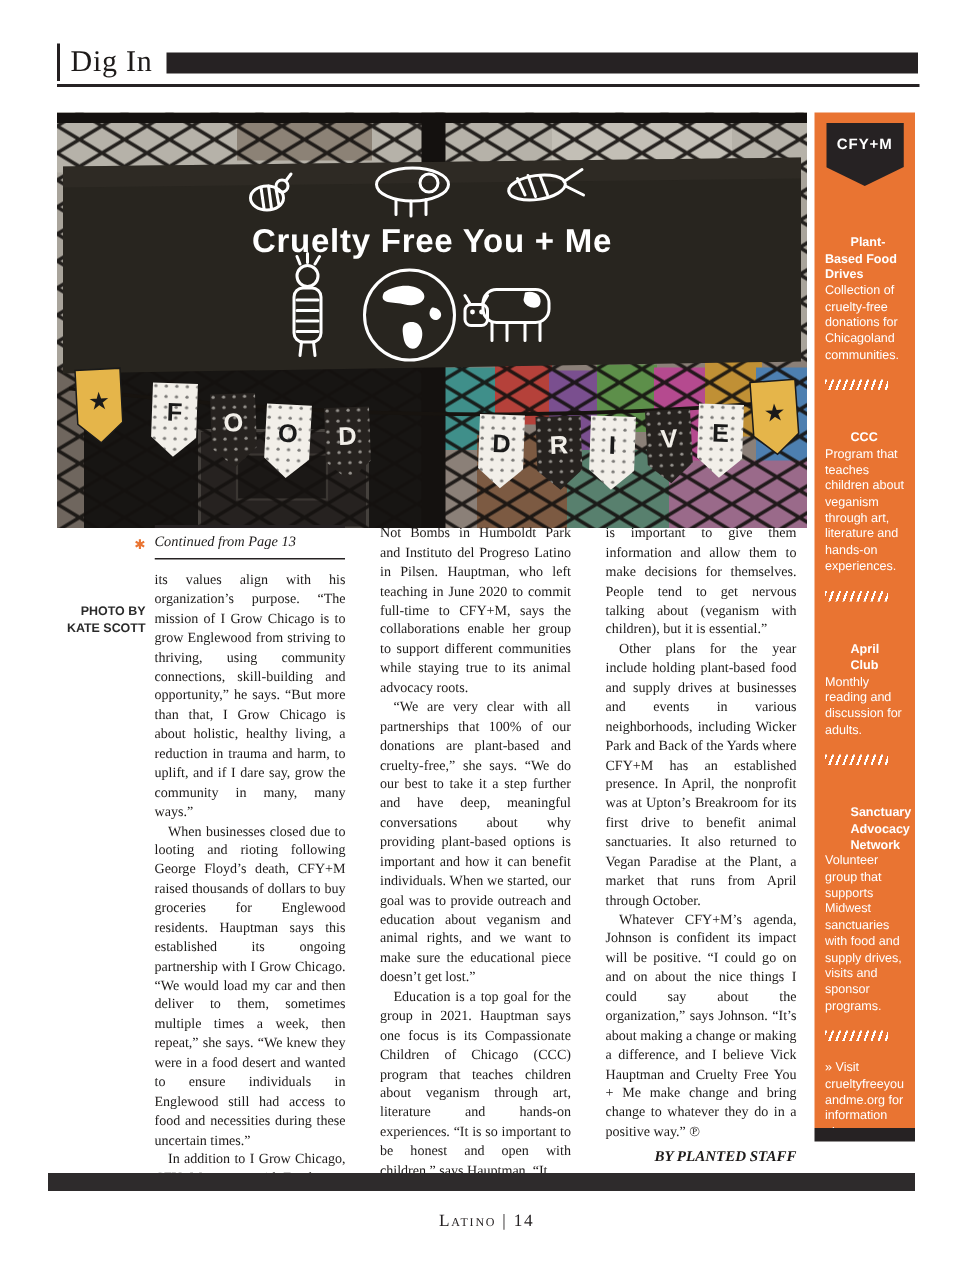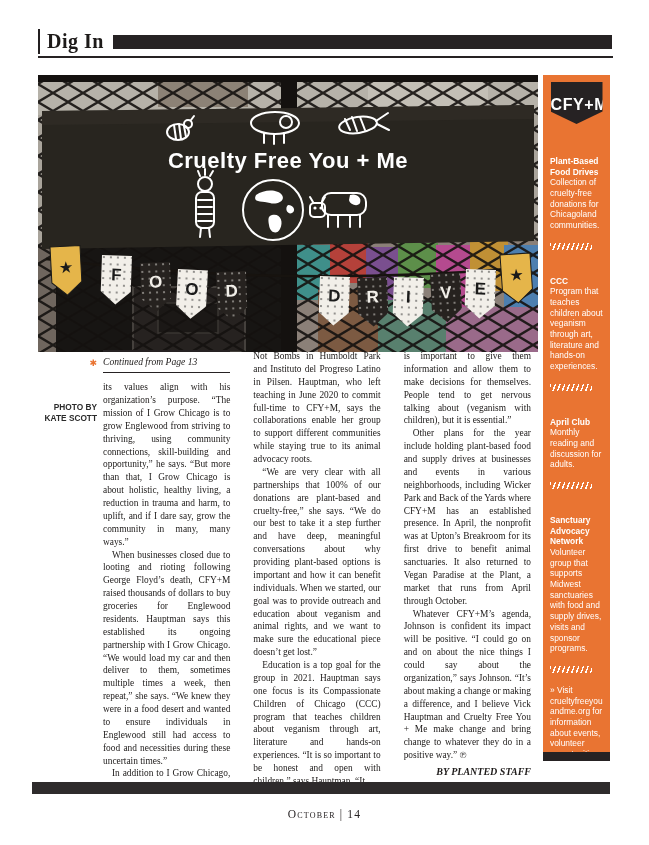--- a/index.html
+++ b/index.html
@@ -3,21 +3,21 @@
 <meta charset="utf-8">
 <style>
   * { margin:0; padding:0; box-sizing:border-box; }
   html,body { background:#ffffff; }
   .page { position:relative; width:649px; height:845px; background:#fff; overflow:hidden;
           font-family:"Liberation Serif", serif; color:#1d1a19; }
 
   
   .header { position:absolute; left:38px; top:28px; width:574px; height:26px; display:flex; align-items:center; }
   .header .vrule { width:2px; height:25px; background:#231f20; margin-right:7px; }
-  .header .section-title { font-size:20px; font-weight:bold; letter-spacing:.5px; padding-right:9px; white-space:nowrap; }
+  .header .section-title { font-size:20px; font-weight:normal; letter-spacing:.5px; padding-right:9px; white-space:nowrap; }
   .header .hbar { flex:1; height:14px; background:#262223; margin-top:2px; }
   .header-rule { position:absolute; left:38px; top:56px; width:575px; height:2px; background:#262223; }
 
   
   .photo { position:absolute; left:38px; top:75px; width:500px; height:277px;text-align:center; }
   .photo svg { display:block; }
 
   
   .caption { position:absolute; left:36px; top:358px; width:61px; text-align:right;
              font-family:"Liberation Sans", sans-serif; font-size:8.3px; line-height:1.32; color:#2a2a2a; }
@@ -32,24 +32,24 @@
   .col p.noindent { text-indent:0; }
   .continued { border-top:2px solid #262223; border-bottom:1px solid #262223;
                font-style:italic; font-size:9.6px; padding:3px 0 4px; margin-bottom:8px; text-align:left; }
   .byline { margin-top:3px; text-align:right; font-style:italic; font-weight:bold; font-size:10px; line-height:1.45; text-indent:0; }
 
   
   .sidebar { position:absolute; left:543px; top:75px; width:67px; height:677px; background:#e97432;
              font-family:"Liberation Sans", sans-serif; color:#fff; }
   .ribbon { width:52px; margin:7px auto 0; height:42px; background:#262223; text-align:center;
             clip-path:polygon(0 0,100% 0,100% 70%,50% 100%,0 70%); }
-  .ribbon span { display:inline-block; padding-top:14px; font-weight:bold; font-size:16px; letter-spacing:.6px; }
+  .ribbon span { display:inline-block; padding-top:9px; font-weight:bold; font-size:10px; letter-spacing:.6px; }
   .sb-section { margin:26px 7px 0; font-size:8.4px; line-height:1.27; }
   .sb-section:nth-of-type(2) { margin-top:32px; }
-  .sb-head { font-weight:bold; }
+  .sb-head { font-weight:bold;margin-left:17px; }
   .hatch { width:42px; height:7px; margin:12px 0 0;
            background:repeating-linear-gradient(110deg,#ffffff 0 1.4px,rgba(255,255,255,0) 1.4px 4.4px); }
   .sb-links { margin:12px 7px 0; font-size:8.4px; line-height:1.27; overflow-wrap:anywhere; }
   .sb-links .lk { margin-bottom:1px; }
   .sidebar-bottom-bar { position:absolute; left:543px; top:752px; width:67px; height:9px; background:#262223; }
 
   
   .bottom-bar { position:absolute; left:32px; top:782px; width:578px; height:12px; background:#2e2b2c; }
   .footer { position:absolute; left:0; top:808px; width:649px; text-align:center;
             font-variant:small-caps; font-size:11.5px; letter-spacing:1.2px; color:#262223; }
@@ -290,16 +290,16 @@
 
     <div class="sb-links">
       <div class="lk">» Visit crueltyfreeyouandme.org for information about events, volunteer opportunities and ways to donate.</div>
       <div class="lk">» Join CFY+M on Patreon. Select from 9 membership tiers, ranging from $5 to $50 a month.</div>
     </div>
   </div>
   <div class="sidebar-bottom-bar"></div>
 
   <div class="bottom-bar"></div>
   <div class="footer">
-    <span>October</span><span class="sep">|</span><span>14</span>
+    <span>Latino</span><span class="sep">|</span><span>14</span>
   </div>
 
 </div>
 
 </body></html>

